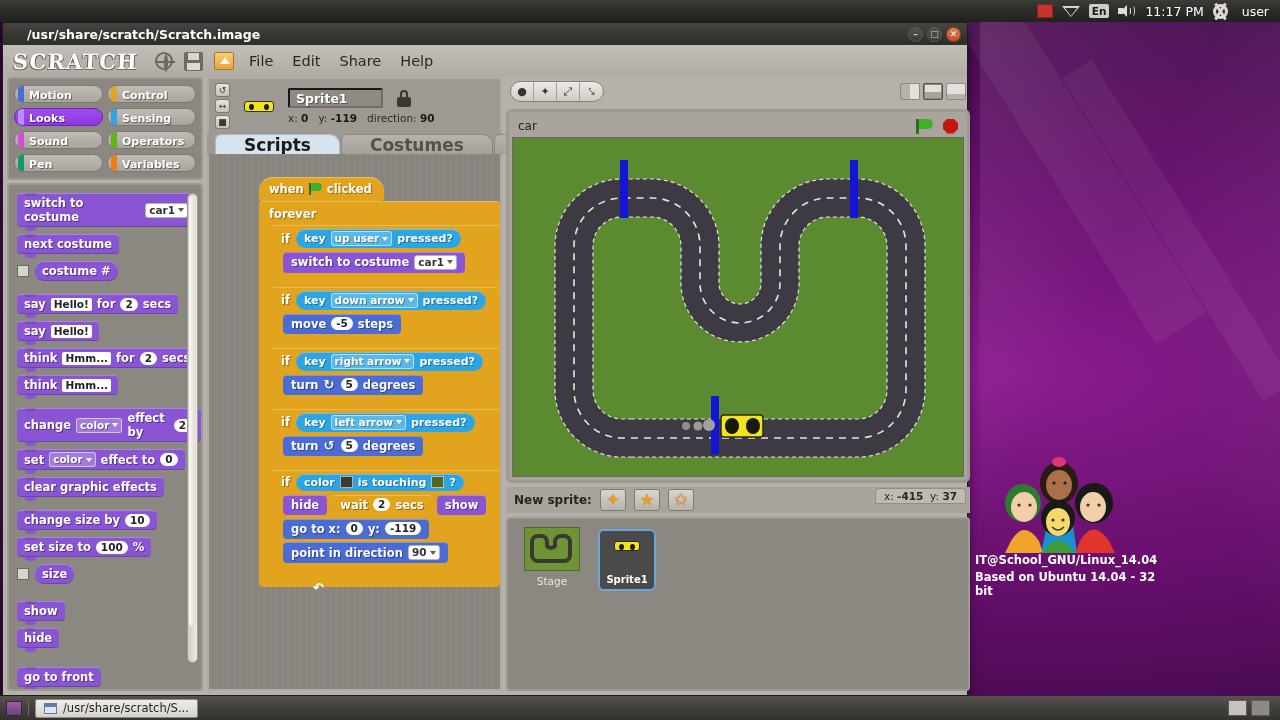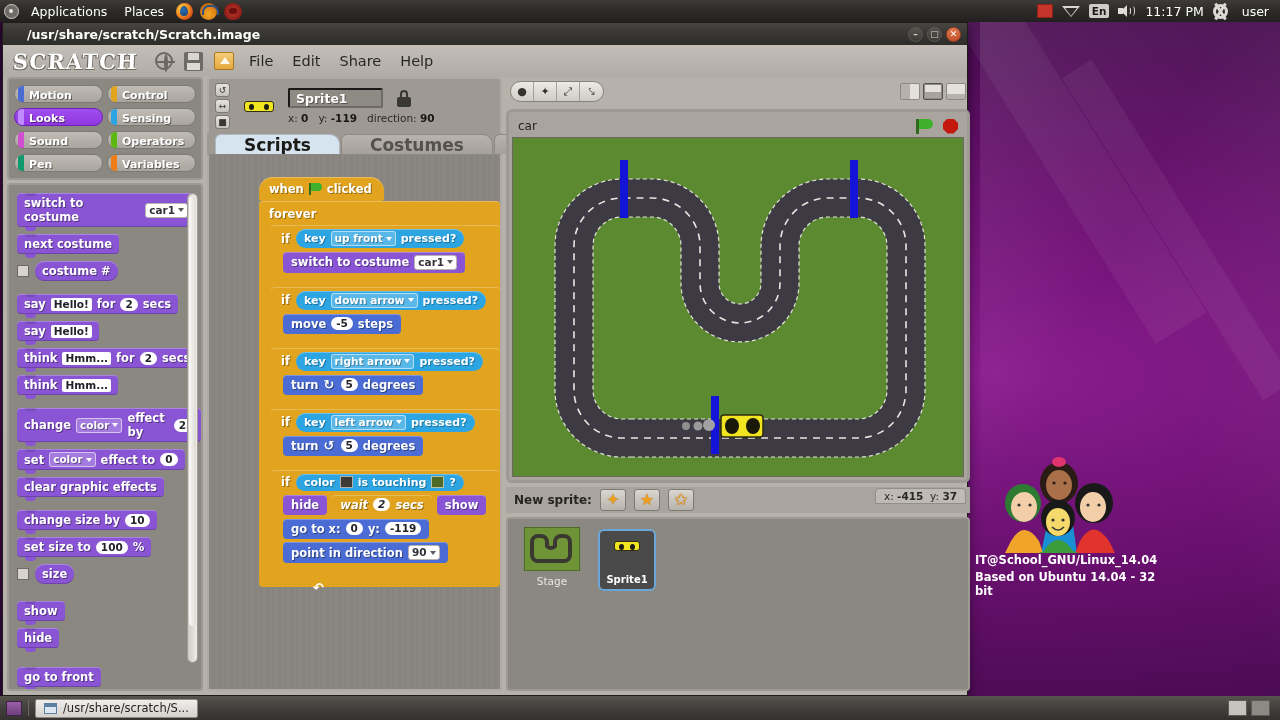--- a/index.html
+++ b/index.html
@@ -367,21 +367,21 @@
   }
   .sblk {
     display: inline-flex; align-items: center; gap: 5px; color: #fff;
     font-size: 11.5px; font-weight: bold; text-shadow: 1px 1px 0 rgba(0,0,0,0.38);
     padding: 3px 8px; border-radius: 4px; margin-bottom: 3px;
     box-shadow: inset 0 1px 0 rgba(255,255,255,0.28);
     position: relative;
   }
   .sblk.looks { background: #8a55d5; }
   .sblk.motion{ background: #4a6cd4; }
-  .sblk.control{ background: #e2a41e; font-style: italic; }
+  .sblk.control{ background: #e2a41e; }
   .colorswatch { width: 13px; height: 12px; border: 1px solid rgba(255,255,255,0.6); display:inline-block; }
   .turnico { display: inline-block; width: 12px; color: #fff; font-size: 13px; line-height: 11px; }
 
   
   #stage-col { flex: 1; display: flex; flex-direction: column; gap: 4px; }
   #stage-toolbar { height: 28px; display: flex; align-items: center; padding: 0 4px; }
   .toolgroup {
     display: flex; background: linear-gradient(180deg, #eceae6, #cfccc6);
     border: 1px solid #868279; border-radius: 11px; overflow: hidden; height: 21px;
   }
@@ -490,28 +490,20 @@
 </head>
 <body>
 
 <div id="desktop">
   <div id="wallpaper-sheen"></div>
   <div class="streak" style="left:1040px;top:-60px;width:60px;height:420px;"></div>
   <div class="streak" style="left:1160px;top:40px;width:35px;height:380px;"></div>
 </div>
 
 <div id="top-panel">
-  <div class="tp-left">
-    <span class="ubuntu-logo"></span>
-    <span class="tp-item">Applications</span>
-    <span class="tp-item">Places</span>
-    <span class="ico-ff"></span>
-    <span class="ico-headphone"></span>
-    <span class="ico-sound"></span>
-  </div>
   <div class="tp-right">
     <span class="tray-red"></span>
     <span class="tray-wifi"></span>
     <span class="tray-lang">En</span>
     <span class="tray-speaker">
       <span class="sp-box"></span>
         <span class="sp-tri"></span>
         <span class="sp-w1"></span>
         <span class="sp-w2"></span>
     </span>
@@ -761,21 +753,21 @@
             <div class="c-block">
               <div class="c-label">forever</div>
               <div class="c-body">
 
                 <div class="if-block">
                   <div class="if-head">
                     <span>if</span>
                     <span class="bool">
                       <span>key</span>
                       <span class="drop">
-                        <span>up front</span>
+                        <span>up user</span>
                           <span class="tri"></span>
                       </span>
                       <span>pressed?</span>
                     </span>
                   </div>
                   <div class="if-body">
                     <div class="sblk looks">
                       <span>switch to costume</span>
                       <span class="drop light">
                         <span>car1</span>

